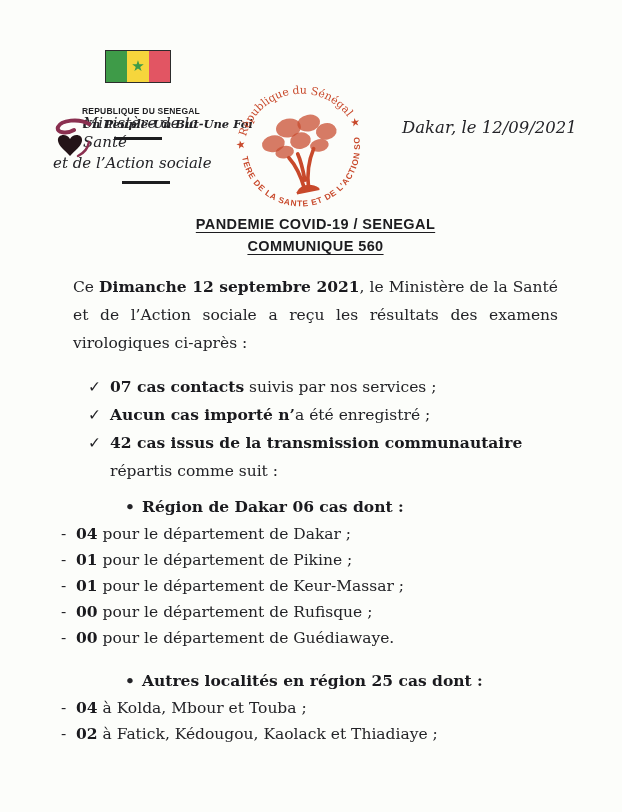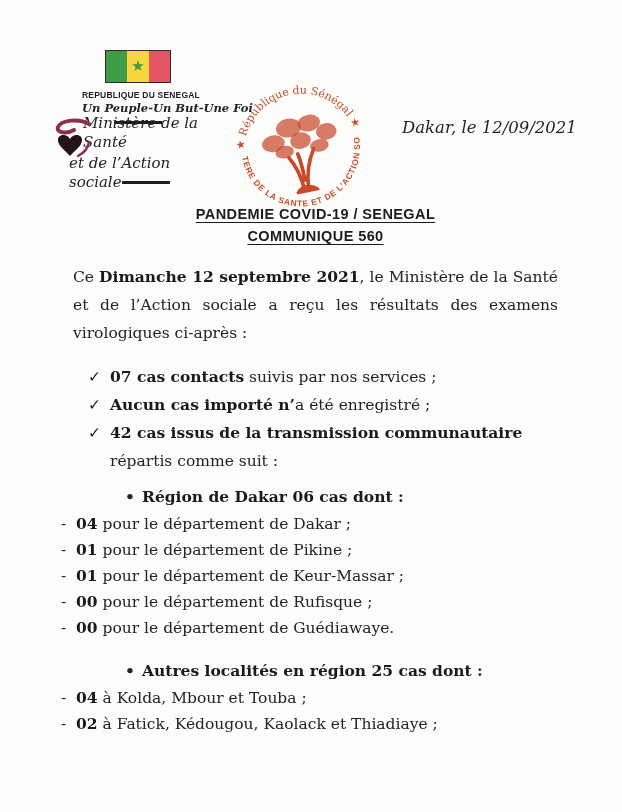--- a/index.html
+++ b/index.html
@@ -8,43 +8,43 @@
     background:#fcfdfa;color:#232327;overflow:hidden;
     font-family:"DejaVu Serif",serif;
   }
   .b{font-weight:bold;color:#1a1a1e;}
 
   
   .flag-block{position:absolute;left:82px;top:50px;width:112px;text-align:center;}
   .flag{display:inline-flex;width:66px;height:33px;border:1.5px solid #2c2c2c;box-sizing:border-box;}
   .flag .band{flex:1;position:relative;}
   .flag .star{position:absolute;left:50%;top:50%;transform:translate(-50%,-54%);font-size:15px;line-height:1;}
-  .republic-label{margin-top:4px;font-family:"Liberation Sans",sans-serif;font-weight:bold;font-size:8.5px;letter-spacing:.2px;color:#1f1f22;white-space:nowrap;}
+  .republic-label{margin-top:20px;font-family:"Liberation Sans",sans-serif;font-weight:bold;font-size:8.5px;letter-spacing:.2px;color:#1f1f22;white-space:nowrap;}
   .motto{font-style:italic;font-weight:600;font-size:11.5px;margin-top:1px;white-space:nowrap;}
   .sep{height:2.5px;background:#1d1d1f;width:48px;}
   .sep1{margin:6px auto 0;}
   .sep2{position:absolute;left:122px;top:181px;}
 
   
   .ministry-block{position:absolute;left:47px;top:114px;width:170px;}
   .ministry-logo{position:absolute;left:0;top:4px;}
   .ministry-name{font-style:italic;font-size:15px;line-height:19px;}
   .ministry-line1{margin-left:36px;}
-  .ministry-line2{margin-left:22px;margin-top:2px;}
+  .ministry-line2{margin-left:6px;margin-top:2px;}
 
   
   .stamp{position:absolute;left:228px;top:76px;transform:rotate(-11deg);opacity:.92;}
   .stamp-top{font-family:"DejaVu Serif",serif;font-size:10.5px;fill:currentColor;}
   .stamp-bot{font-family:"Liberation Sans",sans-serif;font-size:8px;font-weight:bold;letter-spacing:.7px;fill:currentColor;}
 
   
   .date-line{position:absolute;left:402px;top:118px;font-style:italic;font-size:16.5px;white-space:nowrap;}
 
   
-  .content{position:absolute;left:57px;top:195px;width:517px;font-size:15.5px;}
+  .content{position:absolute;left:57px;top:205px;width:517px;font-size:15.5px;}
   .doc-title{text-align:center;padding-top:8px;margin-bottom:9px;font-family:"Liberation Sans",sans-serif;}
   .title-line{font-weight:bold;font-size:14.5px;line-height:22px;letter-spacing:.4px;text-decoration:underline;text-underline-offset:3px;color:#1c1c1f;}
   .para{margin:16px;line-height:28px;text-align:justify;}
   .check-item{display:flex;line-height:28px;}
   .check-marker{flex:none;width:22px;margin-left:31px;}
   .item-text{flex:1;}
   .section-header{display:flex;line-height:28px;}
   .sh1{margin-top:8px;}
   .sh2{margin-top:16px;}
   .bullet-marker{flex:none;width:17px;margin-left:68px;font-weight:bold;}

